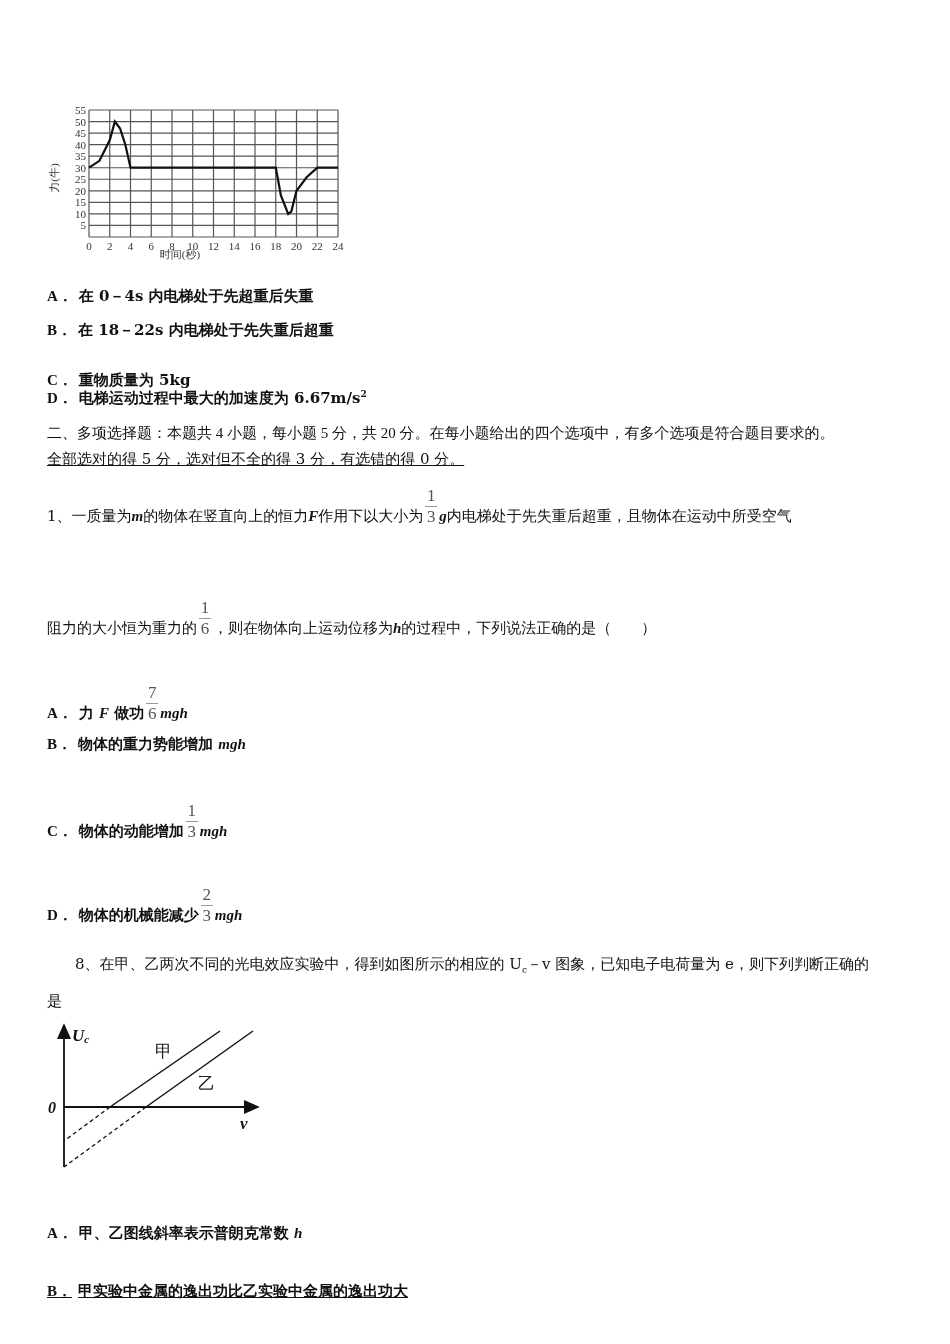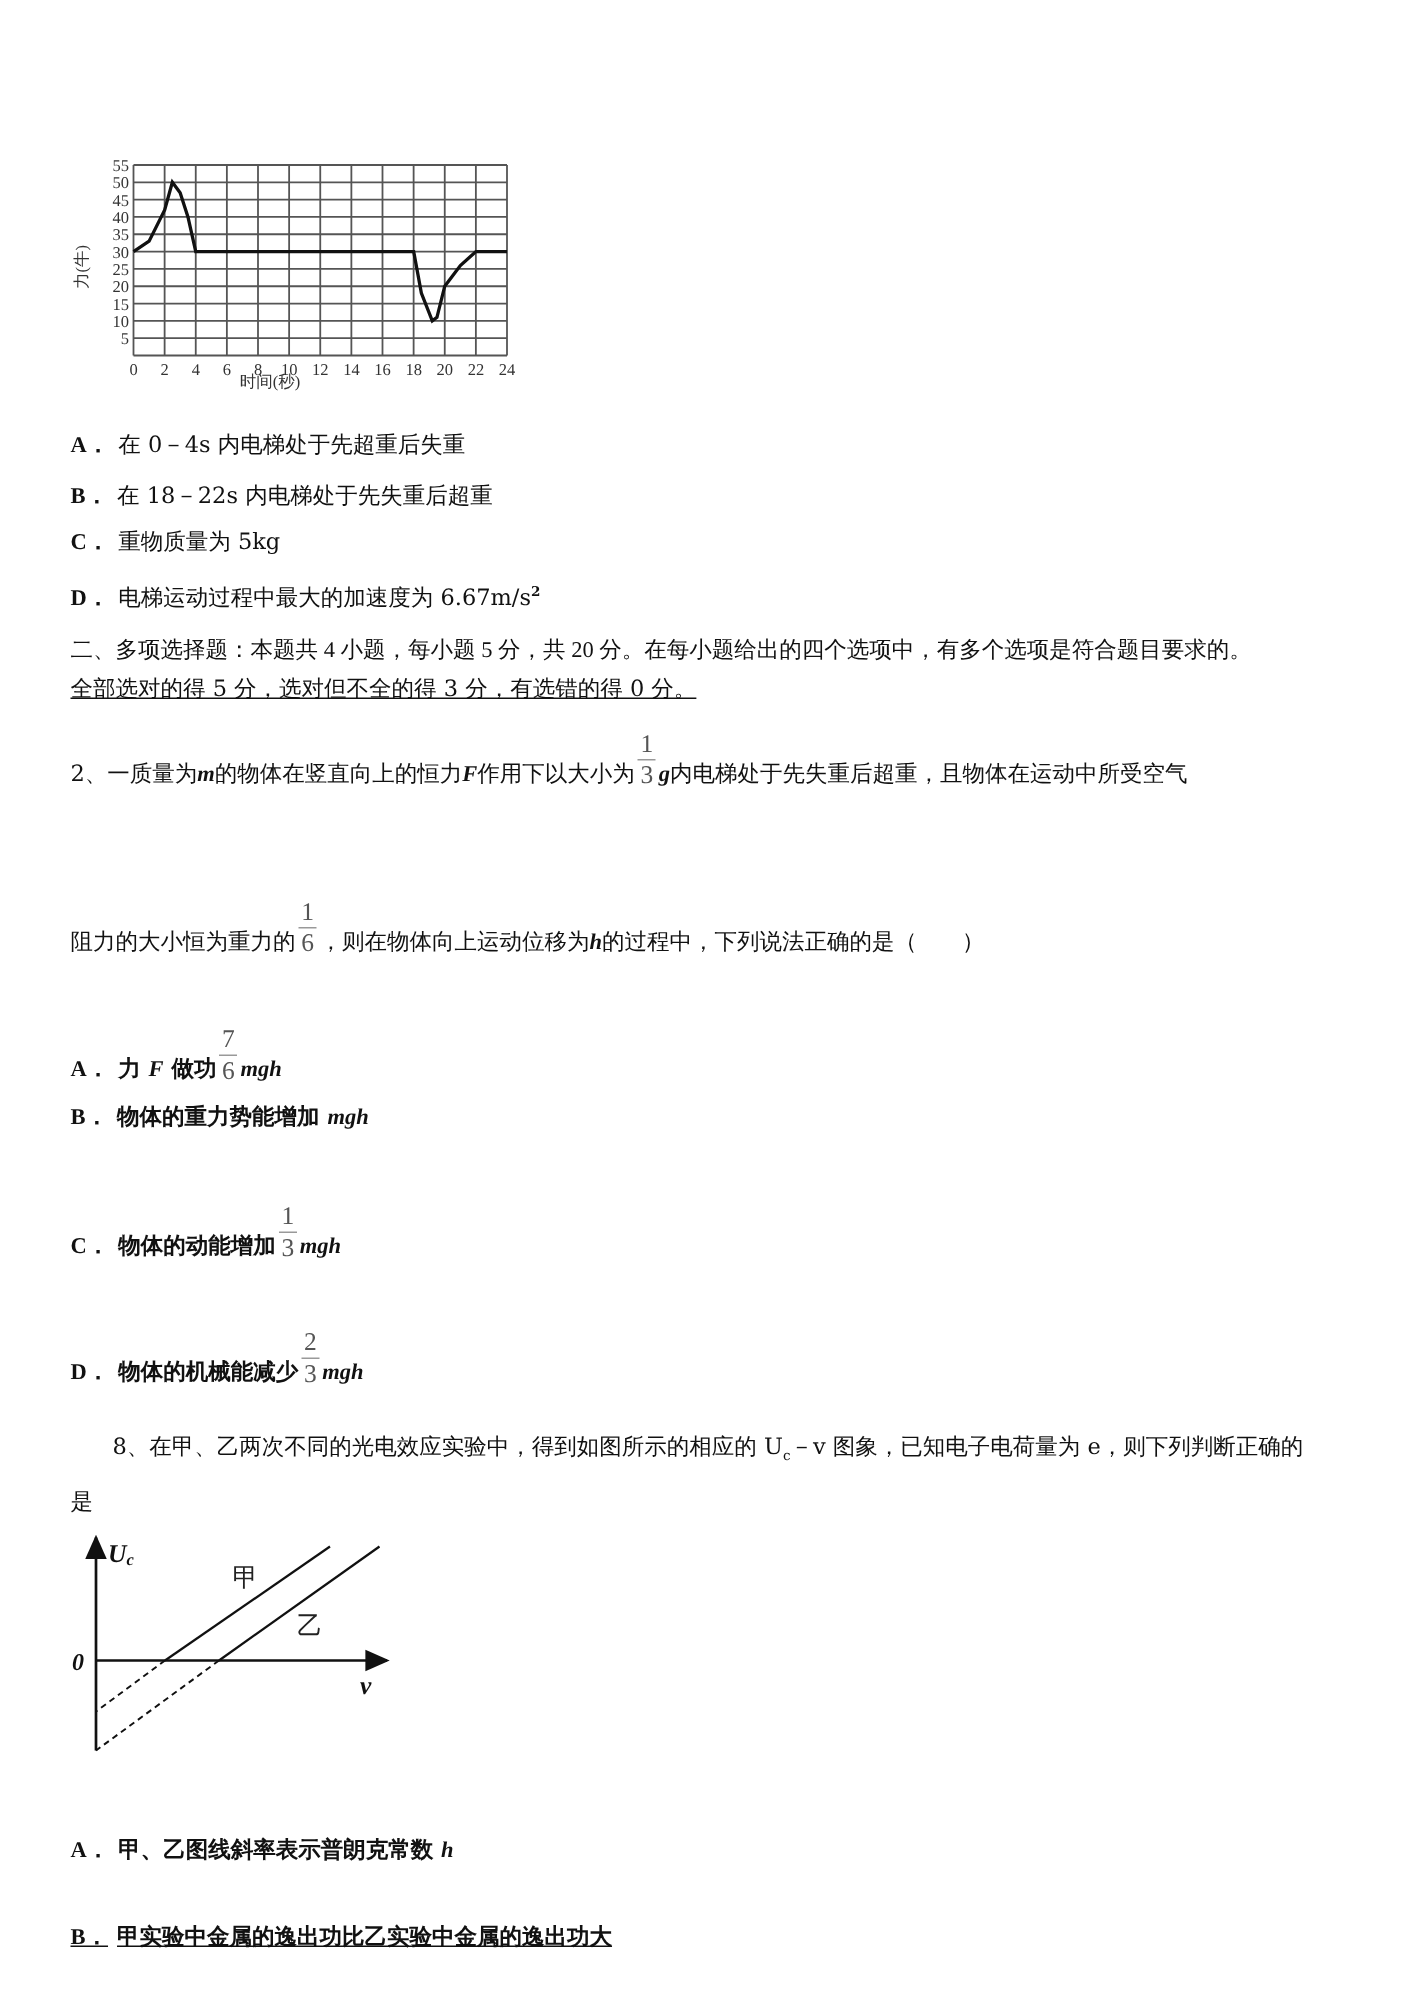--- a/index.html
+++ b/index.html
@@ -5,21 +5,21 @@
     html, body { margin: 0; padding: 0; background: #ffffff; }
     body {
       width: 950px; height: 1344px; position: relative; overflow: hidden;
       font-family: "DejaVu Serif", "Liberation Serif", serif;
       color: #111111;
     }
     .abs { position: absolute; }
     .line { position: absolute; left: 47px; font-size: 15px; white-space: nowrap; }
     .opt { font-weight: bold; }
     .opt .lbl { font-family: "Liberation Serif", serif; font-weight: bold; margin-right: 6px; }
-    .opt .txt { font-weight: normal; text-align: right; }
+    .opt .txt { font-weight: bold; text-align: right; }
     .ital { font-style: italic; font-weight: bold; font-family: "Liberation Serif", serif; }
     .plain { font-weight: normal; font-size: 15px; }
     .frac {
       display: inline-flex; flex-direction: column; align-items: center;
       vertical-align: middle; font-family: "Liberation Serif", serif;
       font-weight: normal; color: #555; font-size: 17px; line-height: 18px;
       position: relative; top: -10px; margin: 0 2px;
     }
     .frac .bar { width: 12px; height: 1px; background: #999; margin: 1px 0; }
     sup { font-size: 9px; }
@@ -89,32 +89,32 @@
   <text id="ylabel" x="58" y="178" font-size="11" fill="#333" transform="rotate(-90 58 178)" text-anchor="middle">力(牛)</text>
   <text id="xlabel" x="180" y="258" font-size="11" fill="#333" text-anchor="middle">时间(秒)</text>
 </svg>
 
 <div class="line opt" style="top:287px;">
   <span class="lbl">A．</span><span class="txt">在 0－4s 内电梯处于先超重后失重</span>
 </div>
 <div class="line opt" style="top:321px;">
   <span class="lbl">B．</span><span class="txt">在 18－22s 内电梯处于先失重后超重</span>
 </div>
-<div class="line opt" style="top:352px;">
+<div class="line opt" style="top:371px;">
   <span class="lbl">C．</span><span class="txt">重物质量为 5kg</span>
 </div>
 <div class="line opt" style="top:389px;">
   <span class="lbl">D．</span><span class="txt">电梯运动过程中最大的加速度为 6.67m/s</span><sup>2</sup>
 </div>
 
 <div class="line plain" style="top:424px;font-family:Liberation Serif, serif;">二、多项选择题：本题共 4 小题，每小题 5 分，共 20 分。在每小题给出的四个选项中，有多个选项是符合题目要求的。</div>
 <div class="line plain" style="top:450px;text-decoration:underline;">全部选对的得 5 分，选对但不全的得 3 分，有选错的得 0 分。</div>
 
 <div class="line plain" style="top:497px;">
-  <span>2、一质量为</span><span class="ital">m</span><span>的物体在竖直向上的恒力</span><span class="ital">F</span><span>作用下以大小为</span><span class="frac">
+  <span>1、一质量为</span><span class="ital">m</span><span>的物体在竖直向上的恒力</span><span class="ital">F</span><span>作用下以大小为</span><span class="frac">
       <span>1</span>
       <span class="bar"></span>
       <span>3</span>
     </span><span class="ital">g</span><span>内电梯处于先失重后超重，且物体在运动中所受空气</span>
 </div>
 <div class="line plain" style="top:609px;">
   <span>阻力的大小恒为重力的</span><span class="frac">
       <span>1</span>
       <span class="bar"></span>
       <span>6</span>

